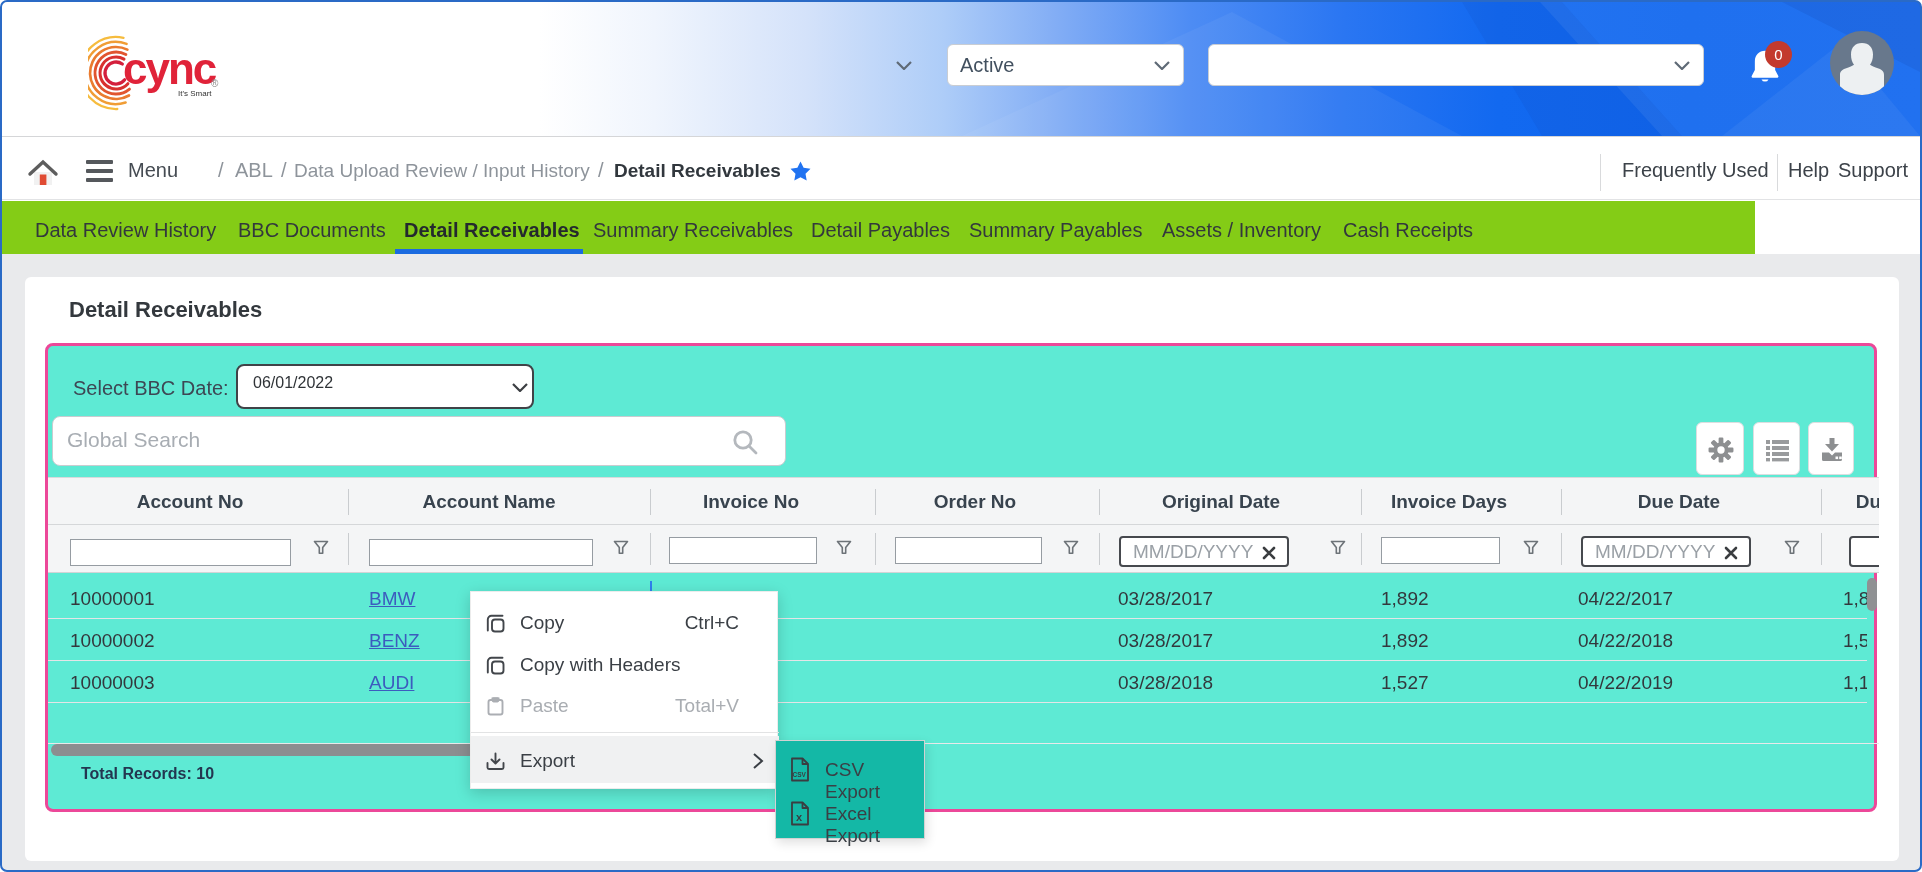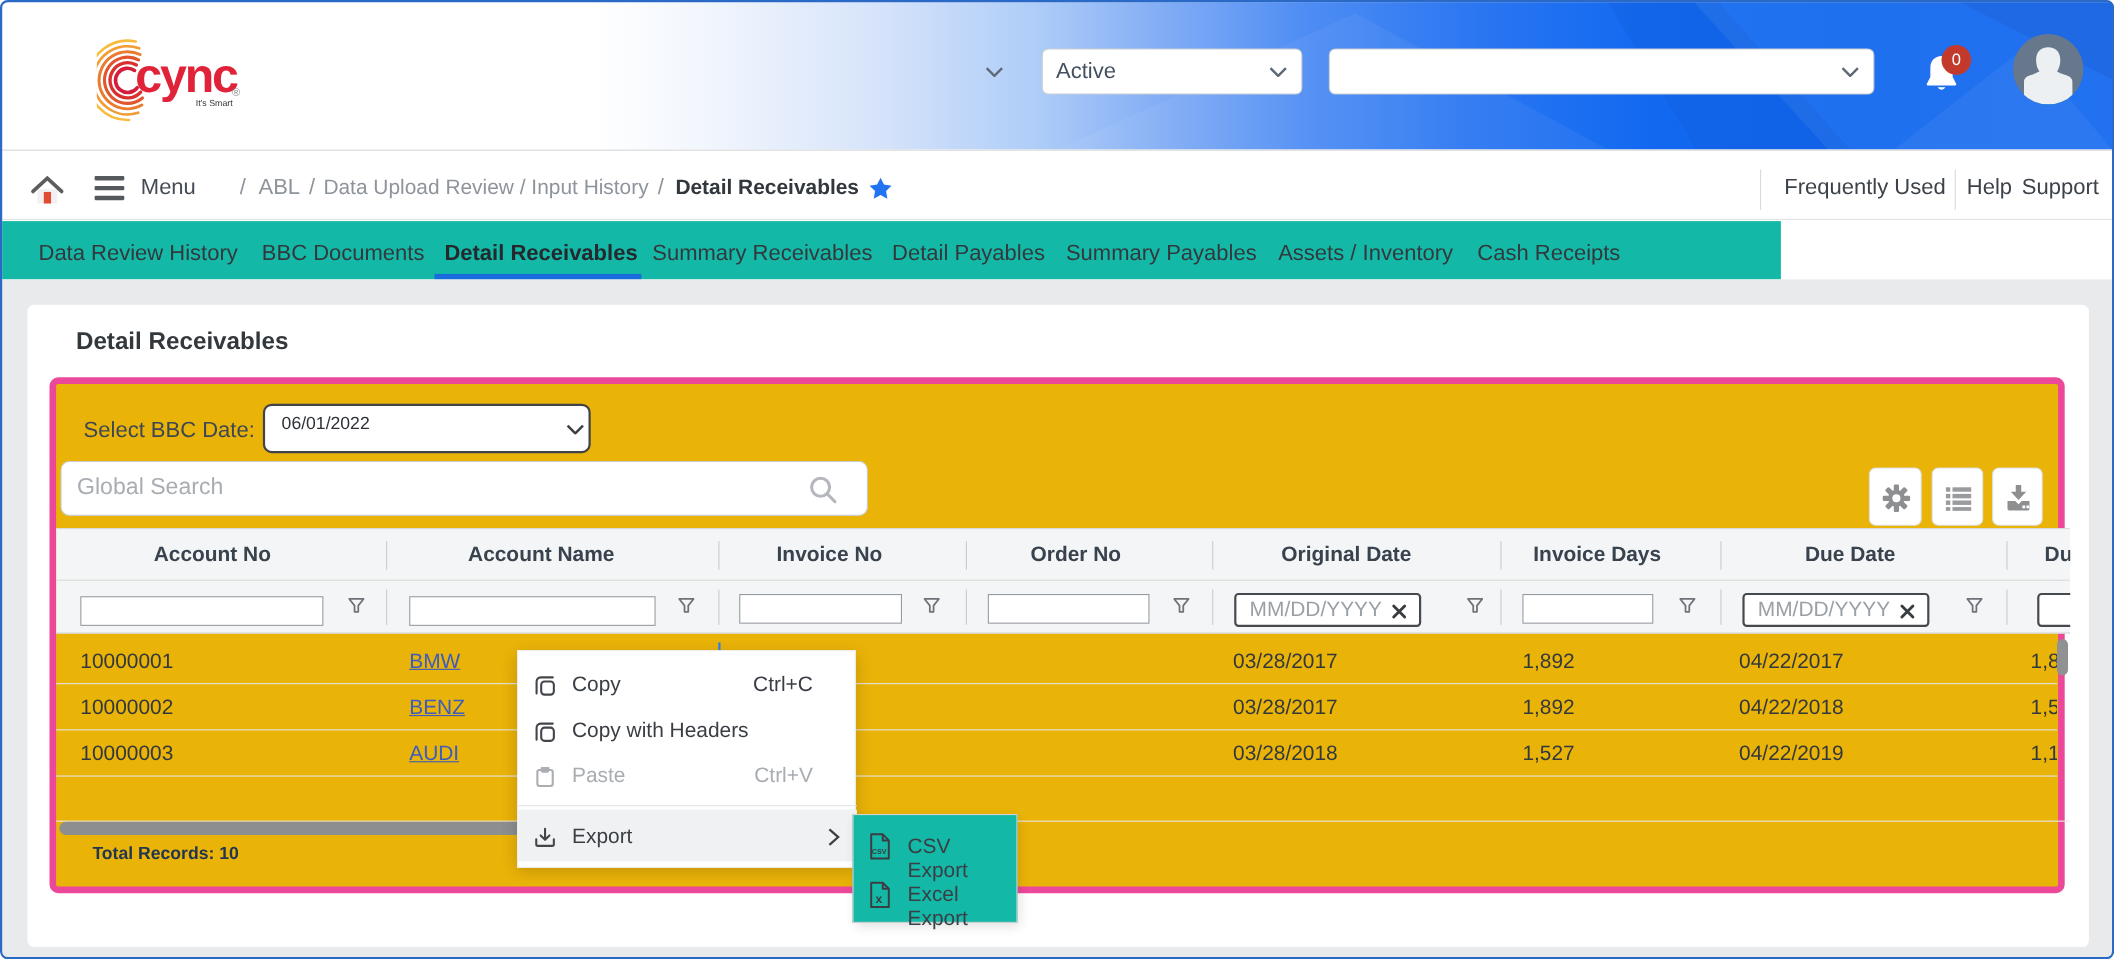--- a/index.html
+++ b/index.html
@@ -12,26 +12,26 @@
     background:linear-gradient(90deg,#ffffff 0%,#ffffff 28%,#f0f5fd 34%,#d4e2fa 42%,#aecdf8 49%,#82adf5 55%,#4d8cf4 62%,#2a76f2 70%,#1269f0 78%,#0f66ee 88%,#1167ef 100%);}
   .hsel{position:absolute;background:#fff;border:1px solid #c9cdd3;border-radius:6px;height:42px;
     font-size:20px;color:#42505f;line-height:40px;padding-left:12px;}
   .chev{position:absolute;width:16px;height:9px;}
   .fun{width:16px;height:15px;}
   
   #nav{position:absolute;left:2px;top:136px;width:1918px;height:64px;background:#fff;border-top:1px solid #d5d6d8;border-bottom:1px solid #e2e3e5;}
   .nvt{position:absolute;font-size:20px;color:#454b52;white-space:nowrap;}
   .bc{color:#8e949b;}
   
-  #tabs{position:absolute;left:2px;top:201px;width:1617px;height:53px;background:#14b8a6;}
+  #tabs{position:absolute;left:2px;top:201px;width:1753px;height:53px;background:#84cc16;}
   .tab{position:absolute;top:18px;font-size:20px;color:#33383d;white-space:nowrap;}
   
   #bg{position:absolute;left:2px;top:254px;width:1918px;height:616px;background:#e9eaec;}
   #card{position:absolute;left:23px;top:23px;width:1874px;height:584px;background:#fff;border-radius:6px;}
-  #panel{position:absolute;left:20px;top:66px;width:1832px;height:469px;border:6px solid #ec4899;border-radius:8px;background:#eab308;}
+  #panel{position:absolute;left:20px;top:66px;width:1832px;height:469px;border:3px solid #ec4899;border-radius:8px;background:#5eead4;}
   .finp{position:absolute;background:#fff;border:1px solid #969ca2;height:27px;top:13px;}
   .dinp{position:absolute;background:#fff;border:2px solid #46494e;border-radius:4px;height:31px;top:11px;
     font-size:19px;color:#9aa0a6;line-height:27px;padding-left:12px;}
   .sep{position:absolute;width:1px;background:#c9cccf;}
   .hlbl{position:absolute;top:14px;font-size:19px;font-weight:bold;color:#38434e;white-space:nowrap;transform:translateX(-50%);}
   .rowline{position:absolute;left:0;height:1px;background:#e4e5e7;width:1819px;}
   .cell{position:absolute;font-size:19px;color:#33383d;white-space:nowrap;}
   .lnk{color:#3c5cbe;text-decoration:underline;}
   .mtxt{position:absolute;left:49px;top:10px;font-size:19px;color:#3a3f45;}
   .msc{position:absolute;right:38px;top:10px;font-size:19px;color:#3a3f45;margin-left:48px;}
@@ -291,21 +291,21 @@
       <rect x="6" y="5.5" width="11.5" height="12" rx="3" fill="none" stroke="#42464b" stroke-width="1.9"></rect>
       <path d="M1.8 16.5 V5.5 A3.7 3.7 0 0 1 5.5 1.8 H16.5" fill="none" stroke="#42464b" stroke-width="1.9" stroke-linecap="round"></path>
     </svg>
     <div class="mtxt" style="top:62px;">Copy with Headers</div>
     <svg class="abs" style="left:15px;top:105px;width:19px;height:19px" viewBox="0 0 19 19">
       <rect x="2.5" y="3" width="14" height="14.5" rx="2" fill="none" stroke="#abaeb3" stroke-width="1.9"></rect>
       <path d="M6.5 3 V1.5 H12.5 V3" fill="none" stroke="#abaeb3" stroke-width="1.9"></path>
       <rect x="6.5" y="1" width="6" height="3.6" rx="1" fill="none" stroke="#abaeb3" stroke-width="1.6"></rect>
     </svg>
     <div class="mtxt" style="top:103px;color:#a9adb2;">Paste</div>
-    <div class="msc" style="top:103px;color:#a9adb2;">Ctrl+V</div>
+    <div class="msc" style="top:103px;color:#a9adb2;">Total+V</div>
     <div class="abs" style="left:0;top:140px;width:308px;height:1px;background:#e2e3e4;"></div>
     <div class="abs" style="left:0;top:144px;width:308px;height:47px;background:#f0f1f2;"></div>
     <svg class="abs" style="left:15px;top:160px;width:19px;height:19px" viewBox="0 0 19 19">
       <path d="M9.5 1.5 V11 M5.5 7.5 L9.5 11.5 L13.5 7.5" fill="none" stroke="#42464b" stroke-width="1.9" stroke-linecap="round" stroke-linejoin="round"></path>
       <path d="M1.5 11 V15.5 A1.5 1.5 0 0 0 3 17 H16 A1.5 1.5 0 0 0 17.5 15.5 V11" fill="none" stroke="#42464b" stroke-width="1.9" stroke-linecap="round"></path>
     </svg>
     <div class="mtxt" style="top:158px;">Export</div>
     <svg class="abs" style="left:281px;top:160px;width:12px;height:18px" viewBox="0 0 12 18">
         <polyline points="2,2 10,9 2,16" fill="none" stroke="#3a3f45" stroke-width="2"></polyline>
       </svg>

